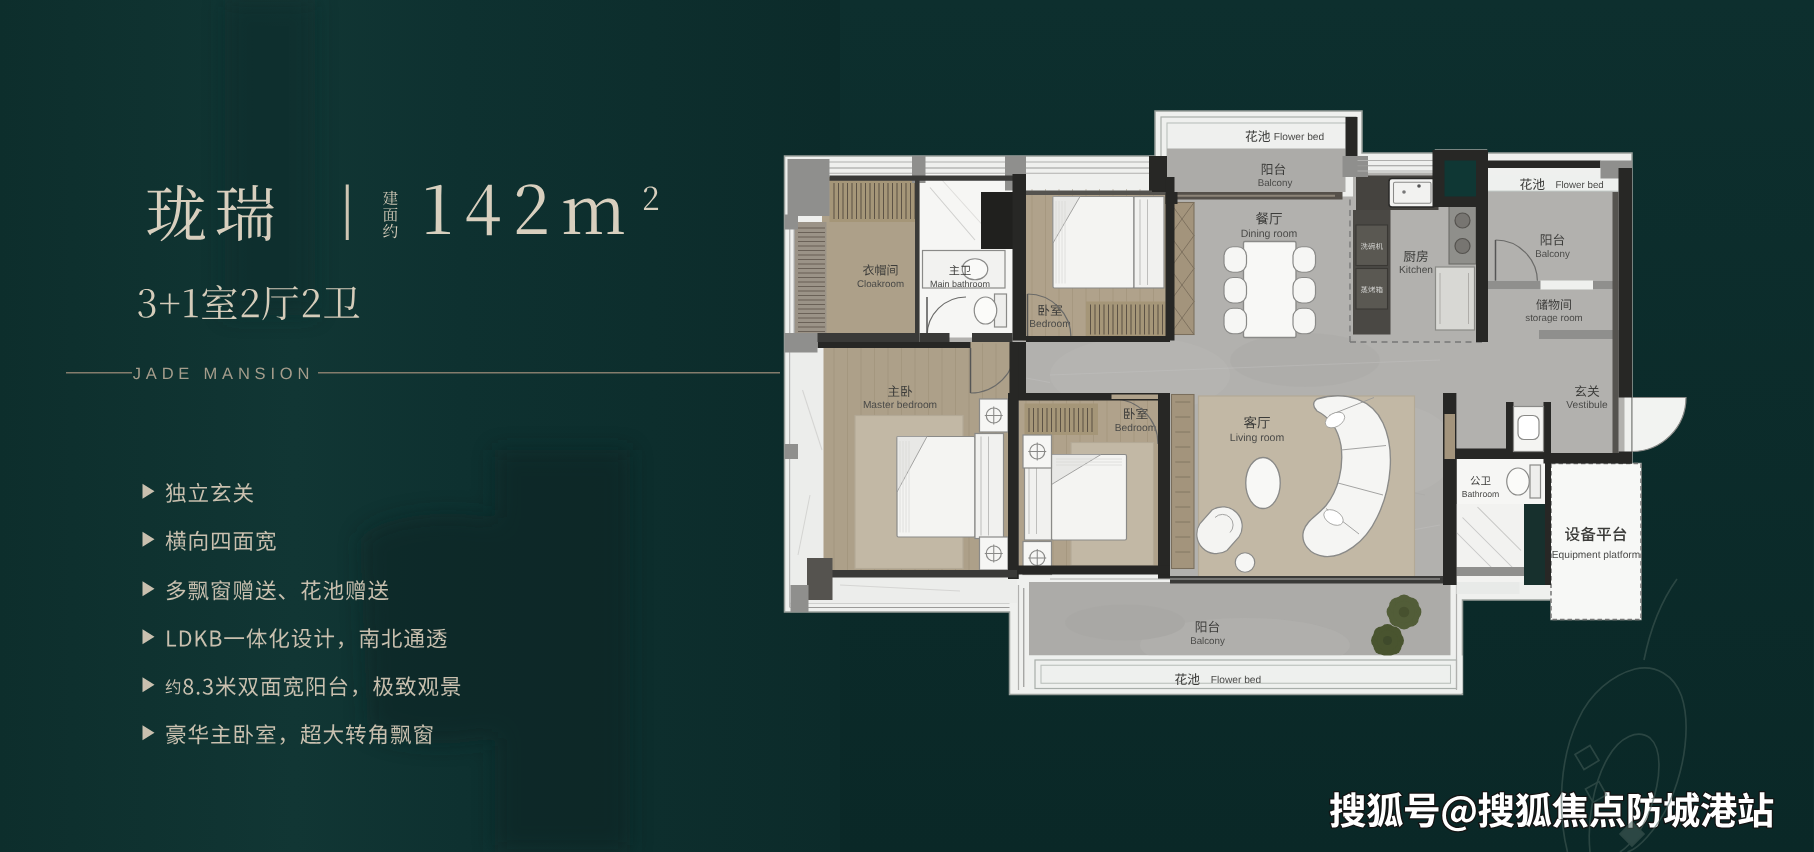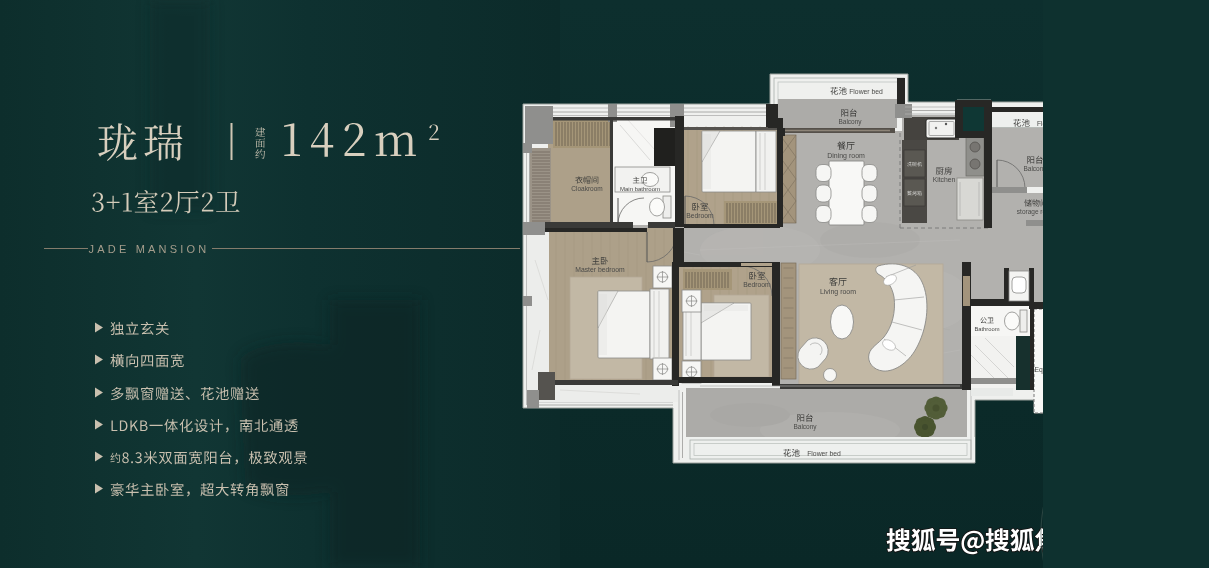--- a/index.html
+++ b/index.html
@@ -1,14 +1,14 @@
 <!DOCTYPE html>
 <html><head><meta charset="utf-8"><title>floorplan</title>
 <style>html,body{margin:0;padding:0;background:#0e312f;}
-#stage{position:relative;width:1043px;height:568px;overflow:hidden;}
+#stage{position:relative;width:1209px;height:568px;overflow:hidden;}
 text{font-family:"Liberation Sans",sans-serif;}
 </style></head><body>
 <div id="stage">
 <svg width="1209" height="568" viewBox="0 0 1209 568">
 
 <rect x="0" y="0" width="1209" height="568" fill="#0e312f"></rect>
 <defs>
         <linearGradient id="bgv" x1="0" y1="0" x2="1" y2="0">
           <stop offset="0" stop-color="#0d2e2c"></stop>
           <stop offset="0.35" stop-color="#113634"></stop>

